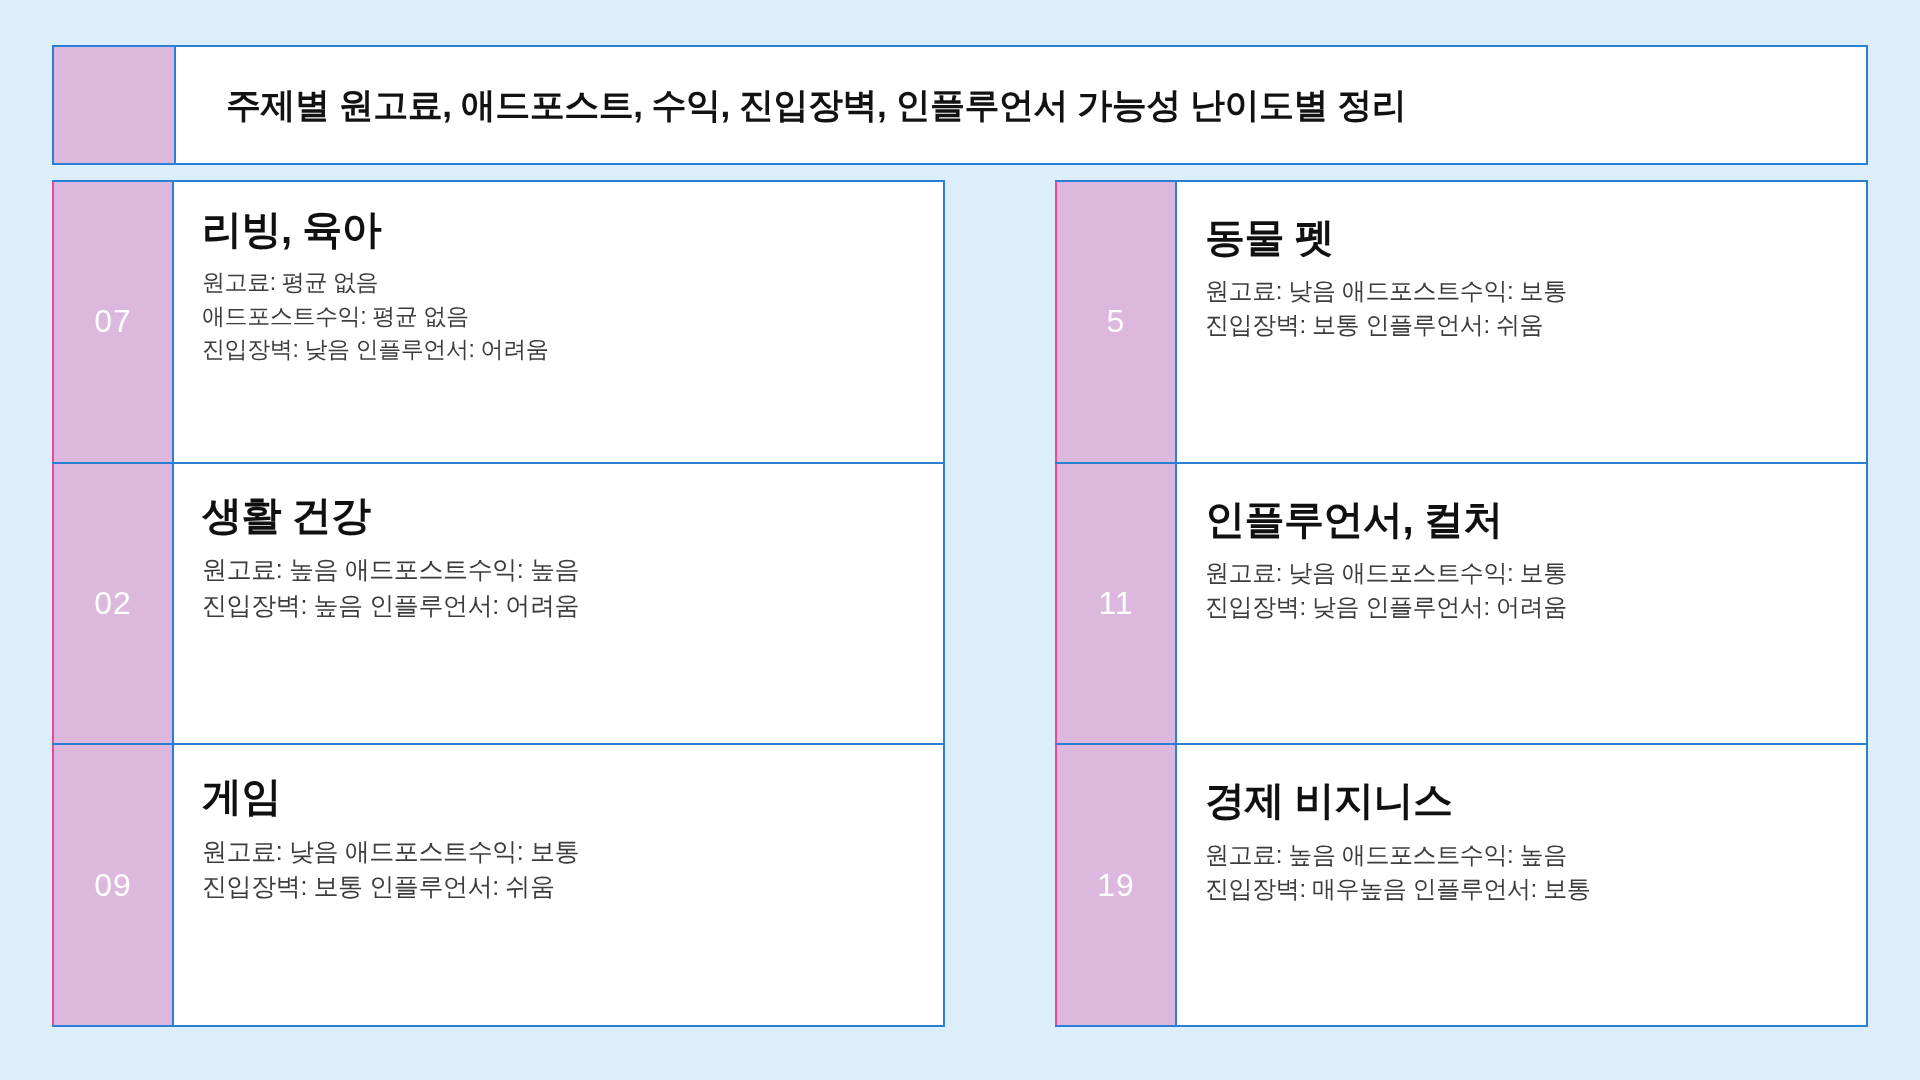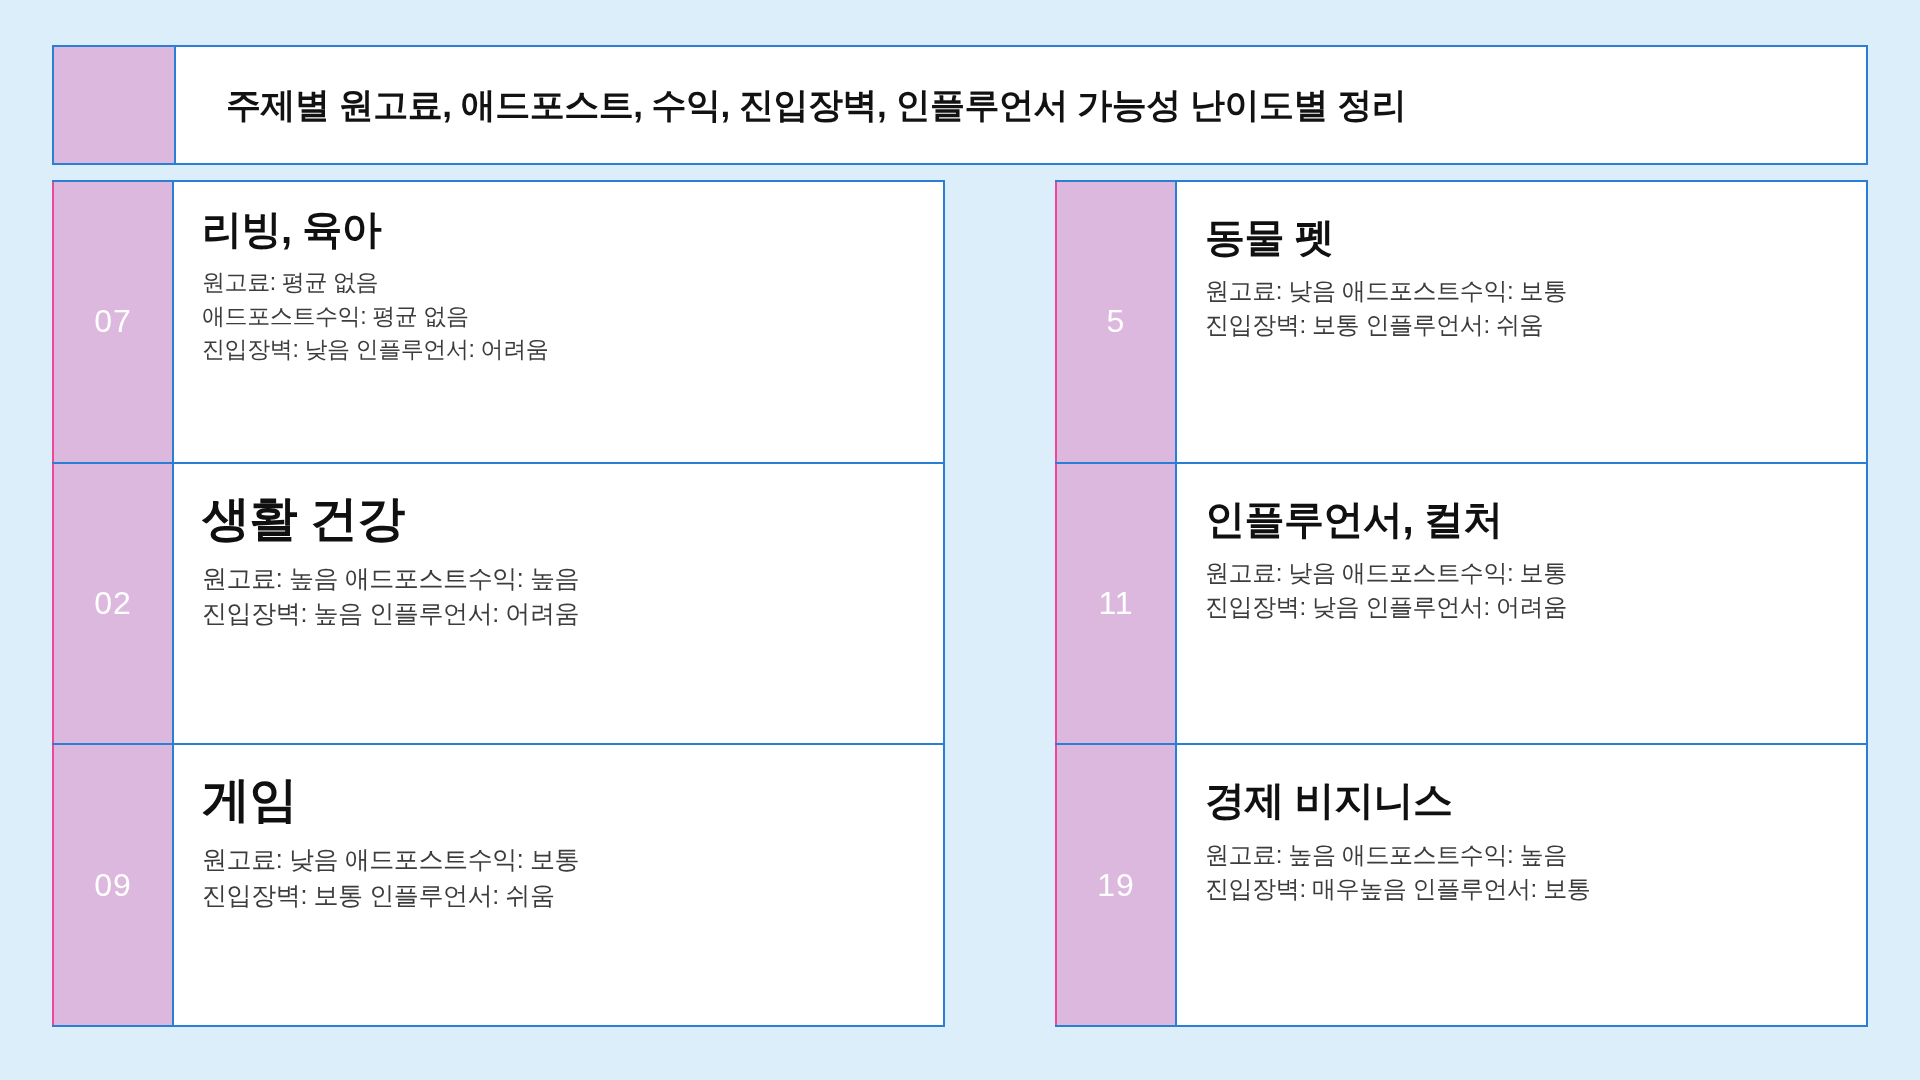--- a/index.html
+++ b/index.html
@@ -107,21 +107,21 @@
     flex: 1;
     background: #ffffff;
     border-right: 2px solid #2a7fd4;
     box-sizing: border-box;
     padding: 30px 24px 18px 28px;
     display: flex;
     flex-direction: column;
     justify-content: flex-start;
   }
   .card-title {
-    font-size: 48px;
+    font-size: 40px;
     font-weight: bold;
     color: #101010;
     letter-spacing: -0.5px;
     line-height: 1.06;
     margin-bottom: 16px;
     white-space: nowrap;
   }
   .card-lines {
     display: flex;
     flex-direction: column;

